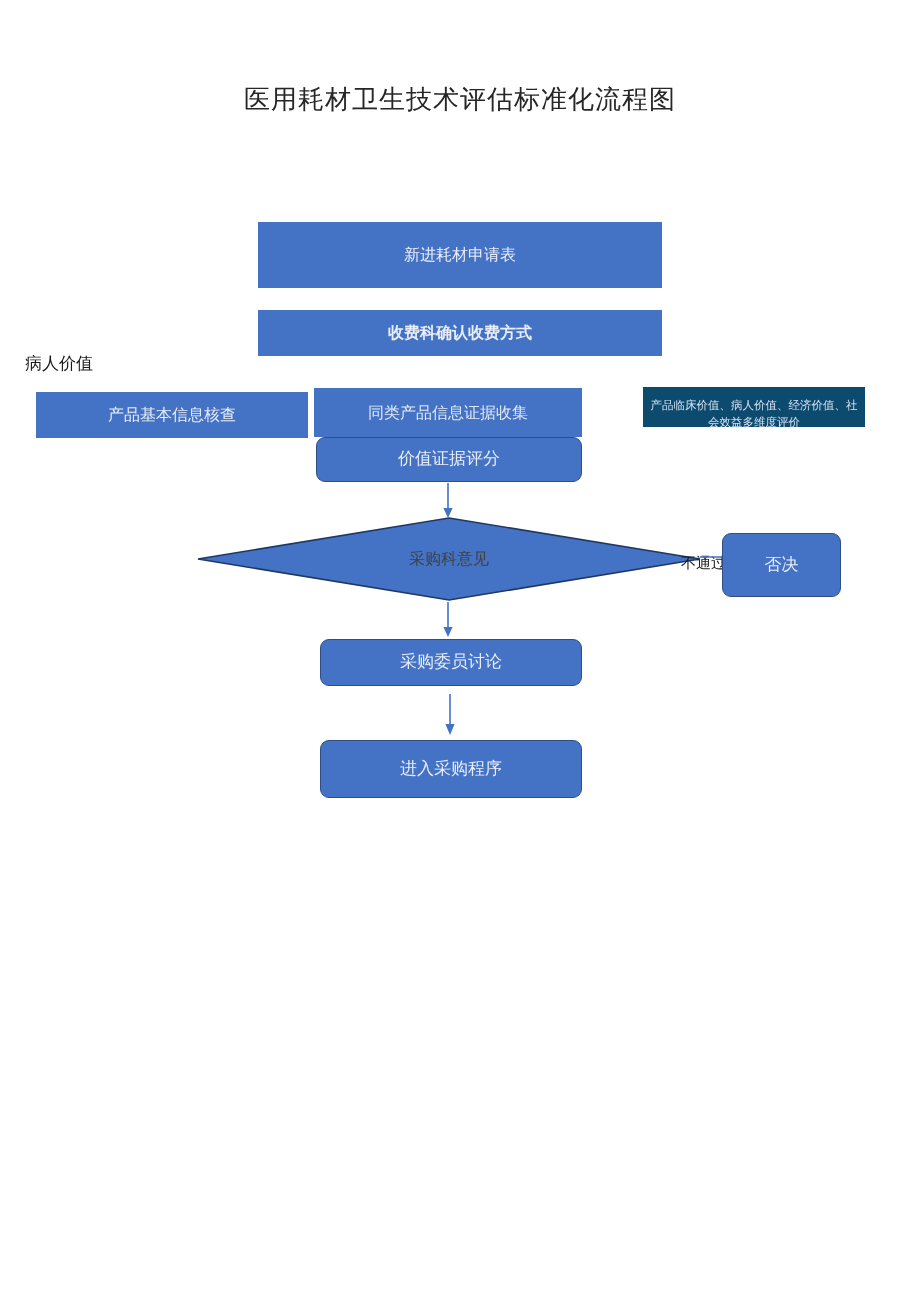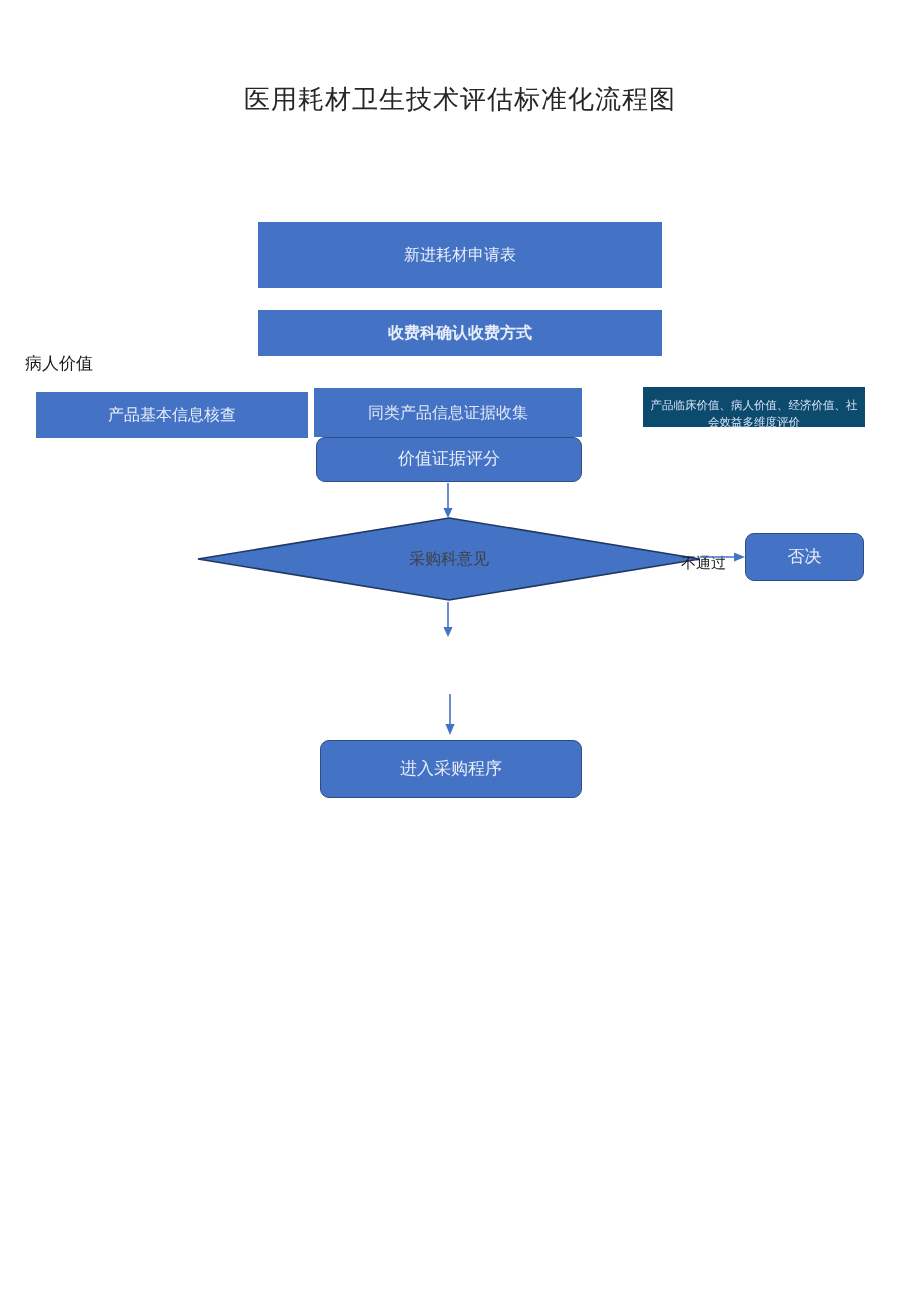--- a/index.html
+++ b/index.html
@@ -160,31 +160,34 @@
 
   <div class="plain-label" style="left:681px; top:518px; font-size:15px;margin-top:36px;">不通过</div>
 
   <div class="arrow" style="left:700px; top:549px;">
     <svg width="46" height="16" viewBox="0 0 46 16">
       <line x1="0" y1="8" x2="36" y2="8" stroke="#4472C4" stroke-width="1.6"></line>
       <polygon points="45,8 34,3.4 34,12.6" fill="#4472C4"></polygon>
     </svg>
   </div>
 
-  <div class="node rounded" style="left:745px; top:533px; width:119px; height:48px; font-size:17px;">
+  <div class="node rounded" style="left:722px; top:533px; width:119px; height:64px; font-size:17px;">
     <span>否决</span>
   </div>
 
   <div class="arrow" style="left:441px; top:602px;">
     <svg width="14" height="36" viewBox="0 0 14 36">
       <line x1="7" y1="0" x2="7" y2="27" stroke="#4472C4" stroke-width="1.6"></line>
       <polygon points="7,35 2.4,25 11.6,25" fill="#4472C4"></polygon>
     </svg>
   </div>
 
+  <div class="node rounded" style="left:320px; top:639px; width:262px; height:47px; font-size:17px;">
+    <span>采购委员讨论</span>
+  </div>
 
   <div class="arrow" style="left:443px; top:694px;">
     <svg width="14" height="42" viewBox="0 0 14 42">
       <line x1="7" y1="0" x2="7" y2="32" stroke="#4472C4" stroke-width="1.6"></line>
       <polygon points="7,41 2.4,30 11.6,30" fill="#4472C4"></polygon>
     </svg>
   </div>
 
   <div class="node rounded" style="left:320px; top:740px; width:262px; height:58px; font-size:17px;">
     <span>进入采购程序</span>

